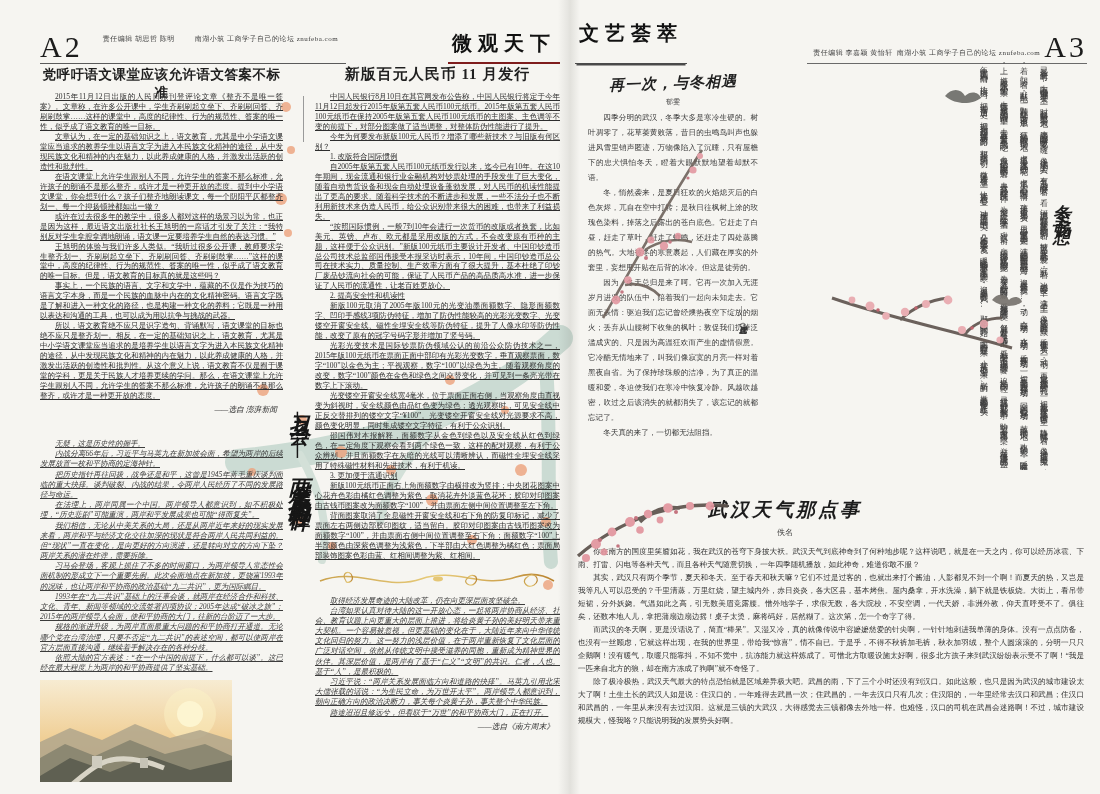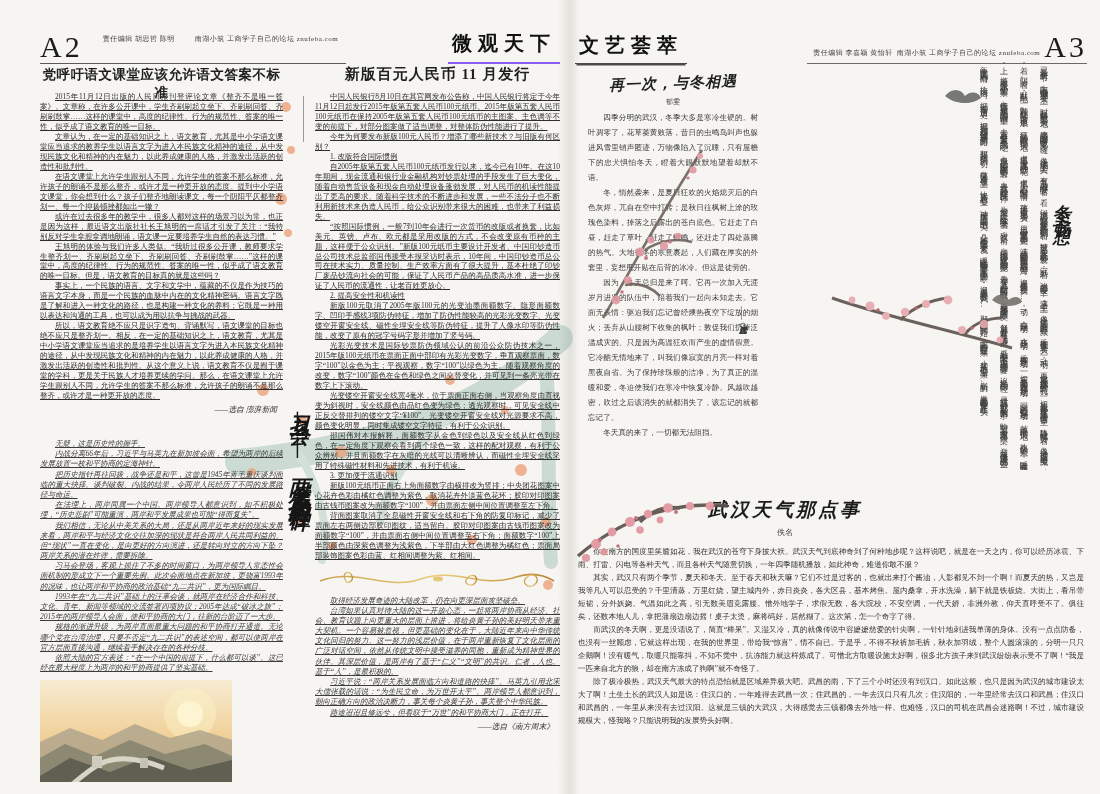--- a/index.html
+++ b/index.html
@@ -11,24 +11,24 @@
   }
   .abs{position:absolute;}
   .noselect{pointer-events:none;}
   
   .a2-header{left:40px;top:30px;width:520px;height:34px;display:flex;align-items:flex-end;z-index:2;}
   .a2-head-left{display:flex;gap:20px;border-bottom:1.5px solid #5a5a5a;padding:0 6px 3px 0;width:300px;}
   .pagenum{font-family:"Liberation Serif",serif;font-size:30px;line-height:26px;letter-spacing:3px;color:#1c1c1c;}
   .editors{font-size:7px;color:#3d3d3d;letter-spacing:.5px;white-space:nowrap;padding-bottom:2px;}
   .forum{font-size:7px;color:#3d3d3d;letter-spacing:.5px;white-space:nowrap;padding-bottom:2px;}
   .sec-title{font-size:20px;font-weight:bold;letter-spacing:6px;color:#111;
-    border-bottom:2px solid #8b5cf6;padding:0 4px 5px 4px;}
+    border-bottom:2px solid #7f1d1d;padding:0 4px 5px 4px;}
   .a2-sec{margin-left:auto;}
   .a3-header{left:575px;top:30px;width:512px;height:34px;display:flex;align-items:flex-end;z-index:2;}
-  .a3-sec{border-bottom:1px solid #4a4a4a;box-shadow:0 3px 0 -1.5px #4a4a4a;padding-bottom:4px;}
+  .a3-sec{border-bottom:1px solid #4a4a4a;box-shadow:0 3px 0 -1.5px #4a4a4a;padding-bottom:16px;}
   .a3-head-right{display:flex;align-items:flex-end;gap:4px;margin-left:auto;border-bottom:1px solid #6a6a6a;padding:0 0 3px 6px;}
   
   .headline{font-weight:bold;color:#1f1f1f;text-align:center;z-index:2;}
   .headline-1{left:40px;top:66px;width:243px;font-size:13.5px;letter-spacing:.5px;}
   .headline-2{left:315px;top:65px;width:245px;font-size:15px;letter-spacing:1px;}
   .mini-divider{left:303px;top:96px;width:1px;height:46px;background:#9a9a9a;z-index:2;}
   
   .col{z-index:2;}
   .col p{margin:0;text-indent:2em;text-align:justify;text-decoration:underline;}
   .col-a2-left{left:40px;top:92px;width:243px;height:690px;overflow:hidden;}

